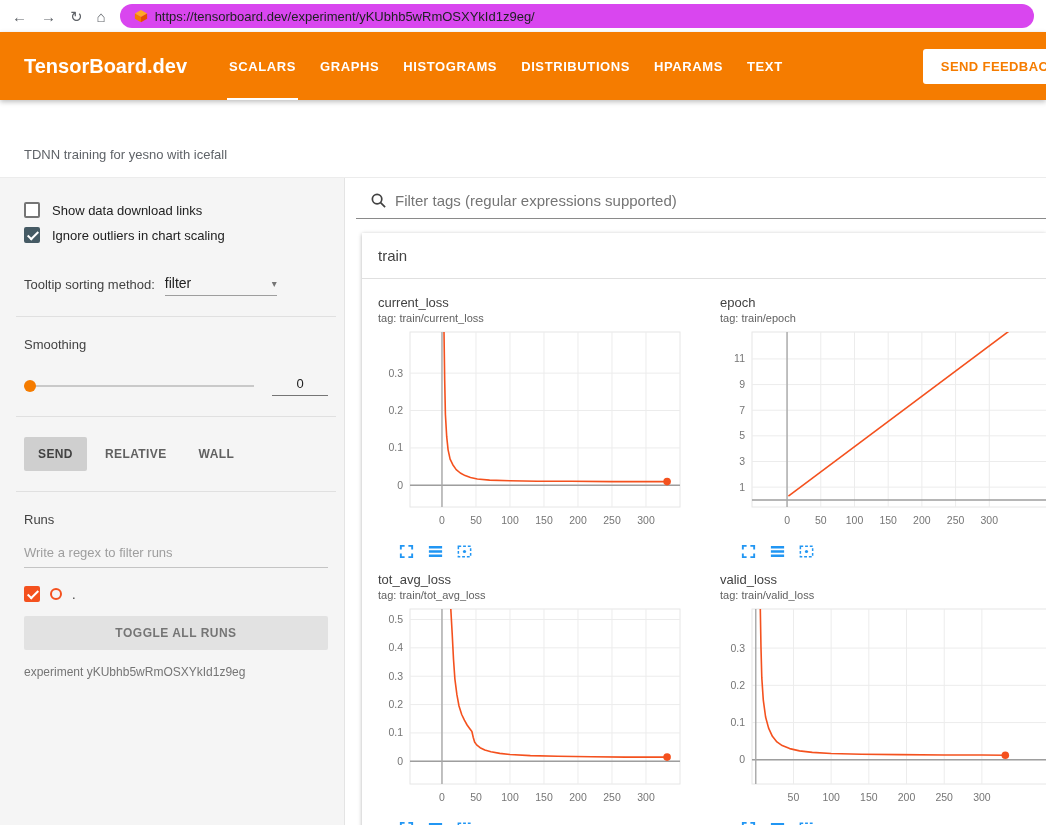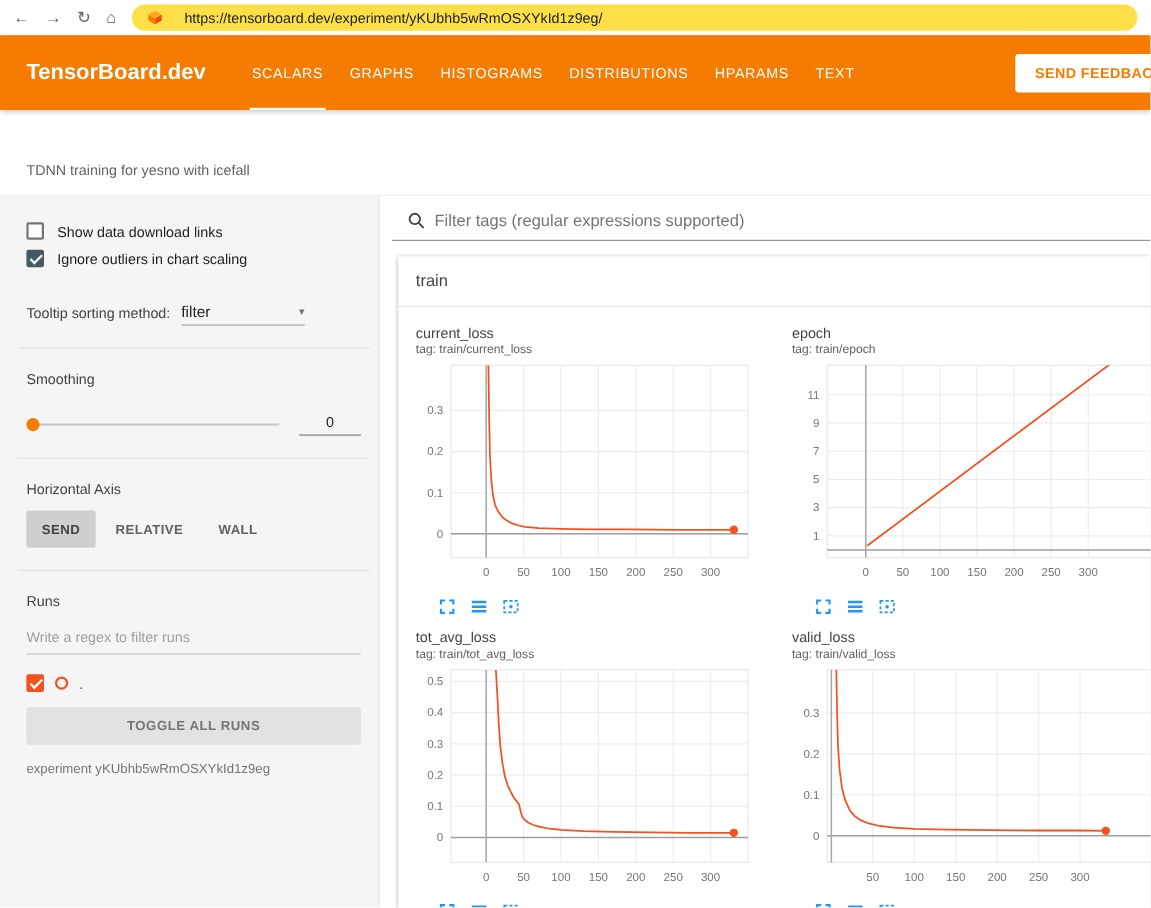--- a/index.html
+++ b/index.html
@@ -3,32 +3,32 @@
 <meta charset="utf-8">
 <style>
   * { margin:0; padding:0; box-sizing:border-box; }
   html,body { width:1046px; height:825px; overflow:hidden; background:#fff;
     font-family:"Liberation Sans","DejaVu Sans",sans-serif; }
 
   
   .browser-bar { height:32px; display:flex; align-items:center; gap:14px;
     padding:0 12px; background:#fff; }
   .nav-ic { font-size:15px; color:#5f6368; cursor:pointer; line-height:1; }
-  .addr { flex:1; height:24px; background:#fde047; border-radius:13px;
-    display:flex; align-items:center; gap:20px; padding:0 14px;
+  .addr { flex:1; height:24px; background:#d946ef; border-radius:13px;
+    display:flex; align-items:center; gap:7px; padding:0 14px;
     font-size:13px; color:#202124; }
 
   
   .app-header { position:relative; z-index:5; height:68px;
     background:var(--accent,#f57c00); display:flex; align-items:center;
     padding:0 24px; box-shadow:0 2px 5px rgba(0,0,0,0.25); }
   .brand { color:#fff; font-size:20px; font-weight:700; margin-right:30px; white-space:nowrap; }
   .tabs { display:flex; height:100%; }
   .tab { position:relative; display:flex; align-items:center; padding:0 12px;
-    color:#fff; font-size:13px; font-weight:400; letter-spacing:.6px; cursor:pointer; white-space:nowrap; }
+    color:#fff; font-size:13px; font-weight:700; letter-spacing:.6px; cursor:pointer; white-space:nowrap; }
   .tab.active::after { content:""; position:absolute; left:10px; right:10px; bottom:0;
     height:2px; background:#fff; }
   .feedback { margin-left:auto; margin-right:-54px; background:#fff;
     color:var(--accent,#f57c00); border:none; border-radius:3px;
     padding:10px 18px; font-size:13px; font-weight:700; letter-spacing:.4px;
     font-family:inherit; cursor:pointer; white-space:nowrap; }
 
   
   .subheader { height:77px; background:#fff; display:flex; align-items:flex-end;
     padding:0 0 15px 24px; color:#5f6368; font-size:13px; }
@@ -162,21 +162,20 @@
     <div class="section-label">Smoothing</div>
     <div class="slider-row">
       <div class="slider">
         <div class="thumb"></div>
       </div>
       <span class="slider-val">0</span>
     </div>
 
     <hr class="div">
 
-    <div class="section-label">Horizontal Axis</div>
     <div class="axis-btns">
       <button class="axis-btn active">SEND</button>
       <button class="axis-btn">RELATIVE</button>
       <button class="axis-btn">WALL</button>
     </div>
 
     <hr class="div">
 
     <div class="section-label">Runs</div>
     <input class="runs-input" placeholder="Write a regex to filter runs" style="">

